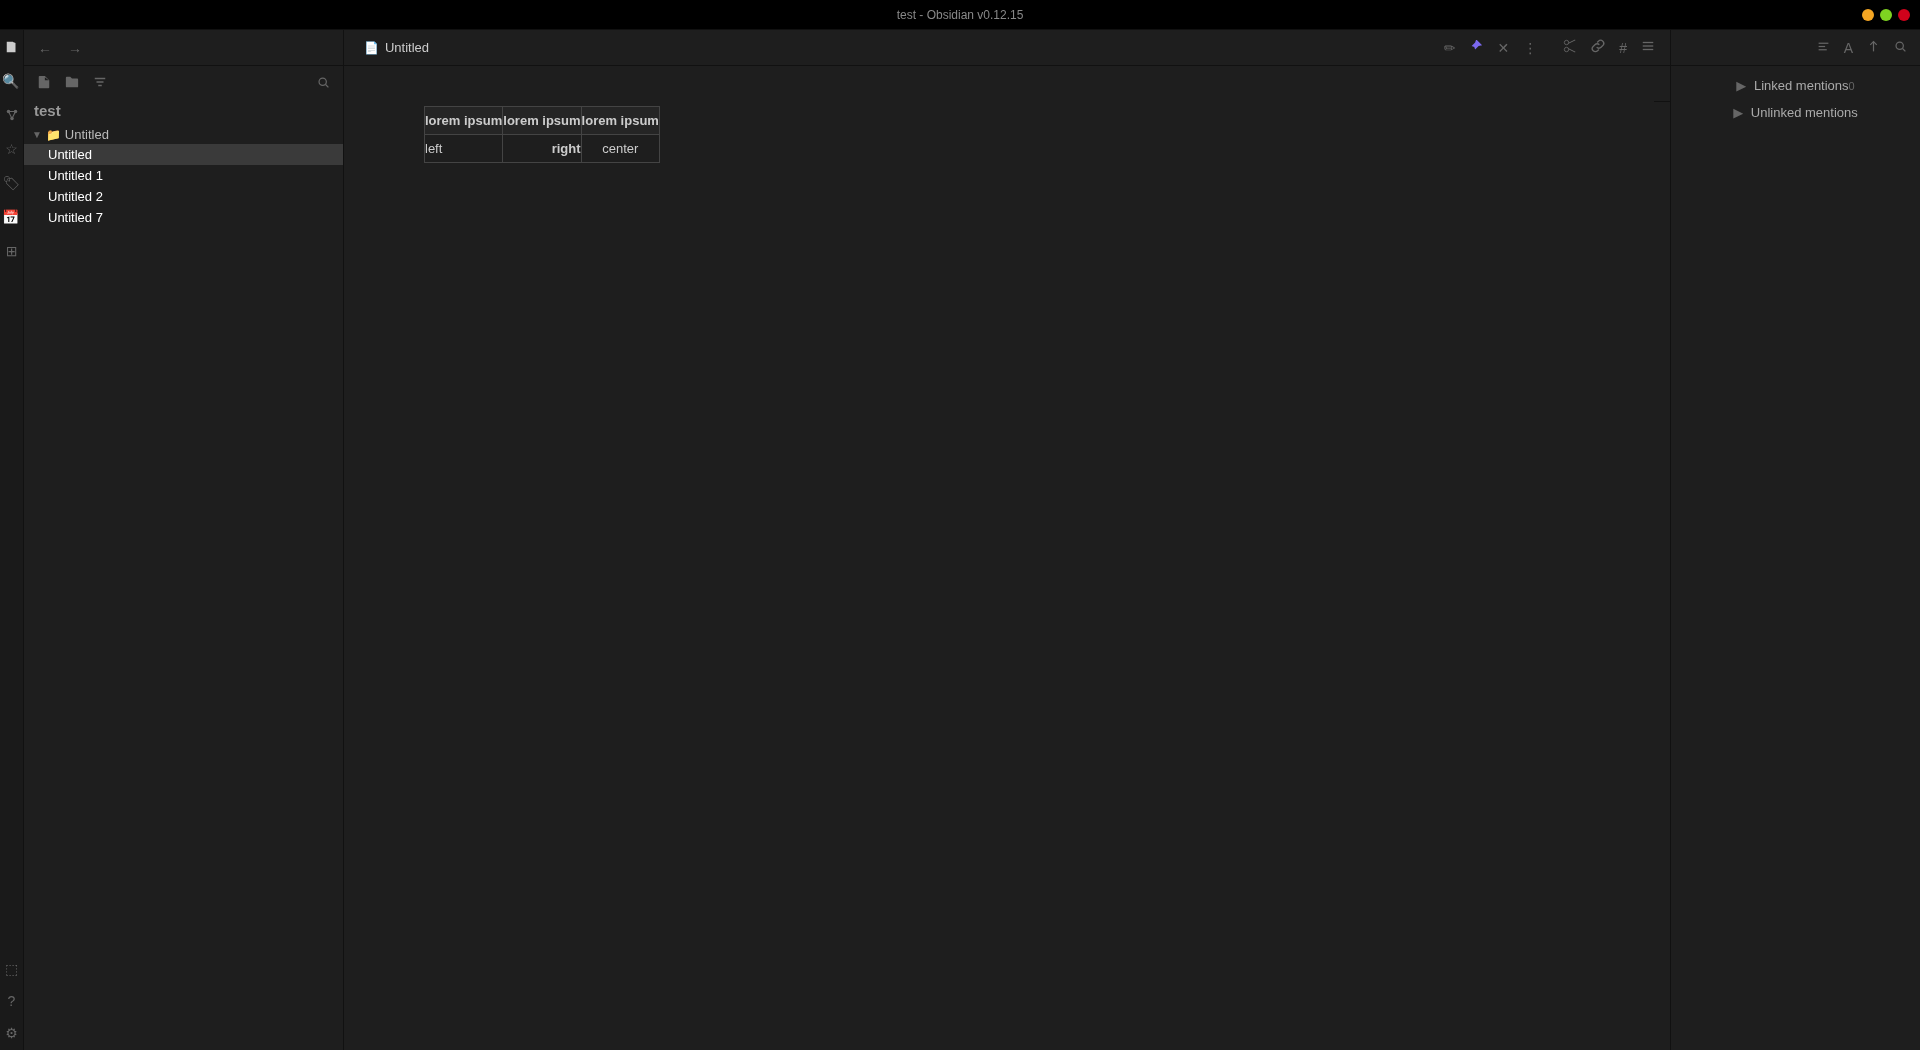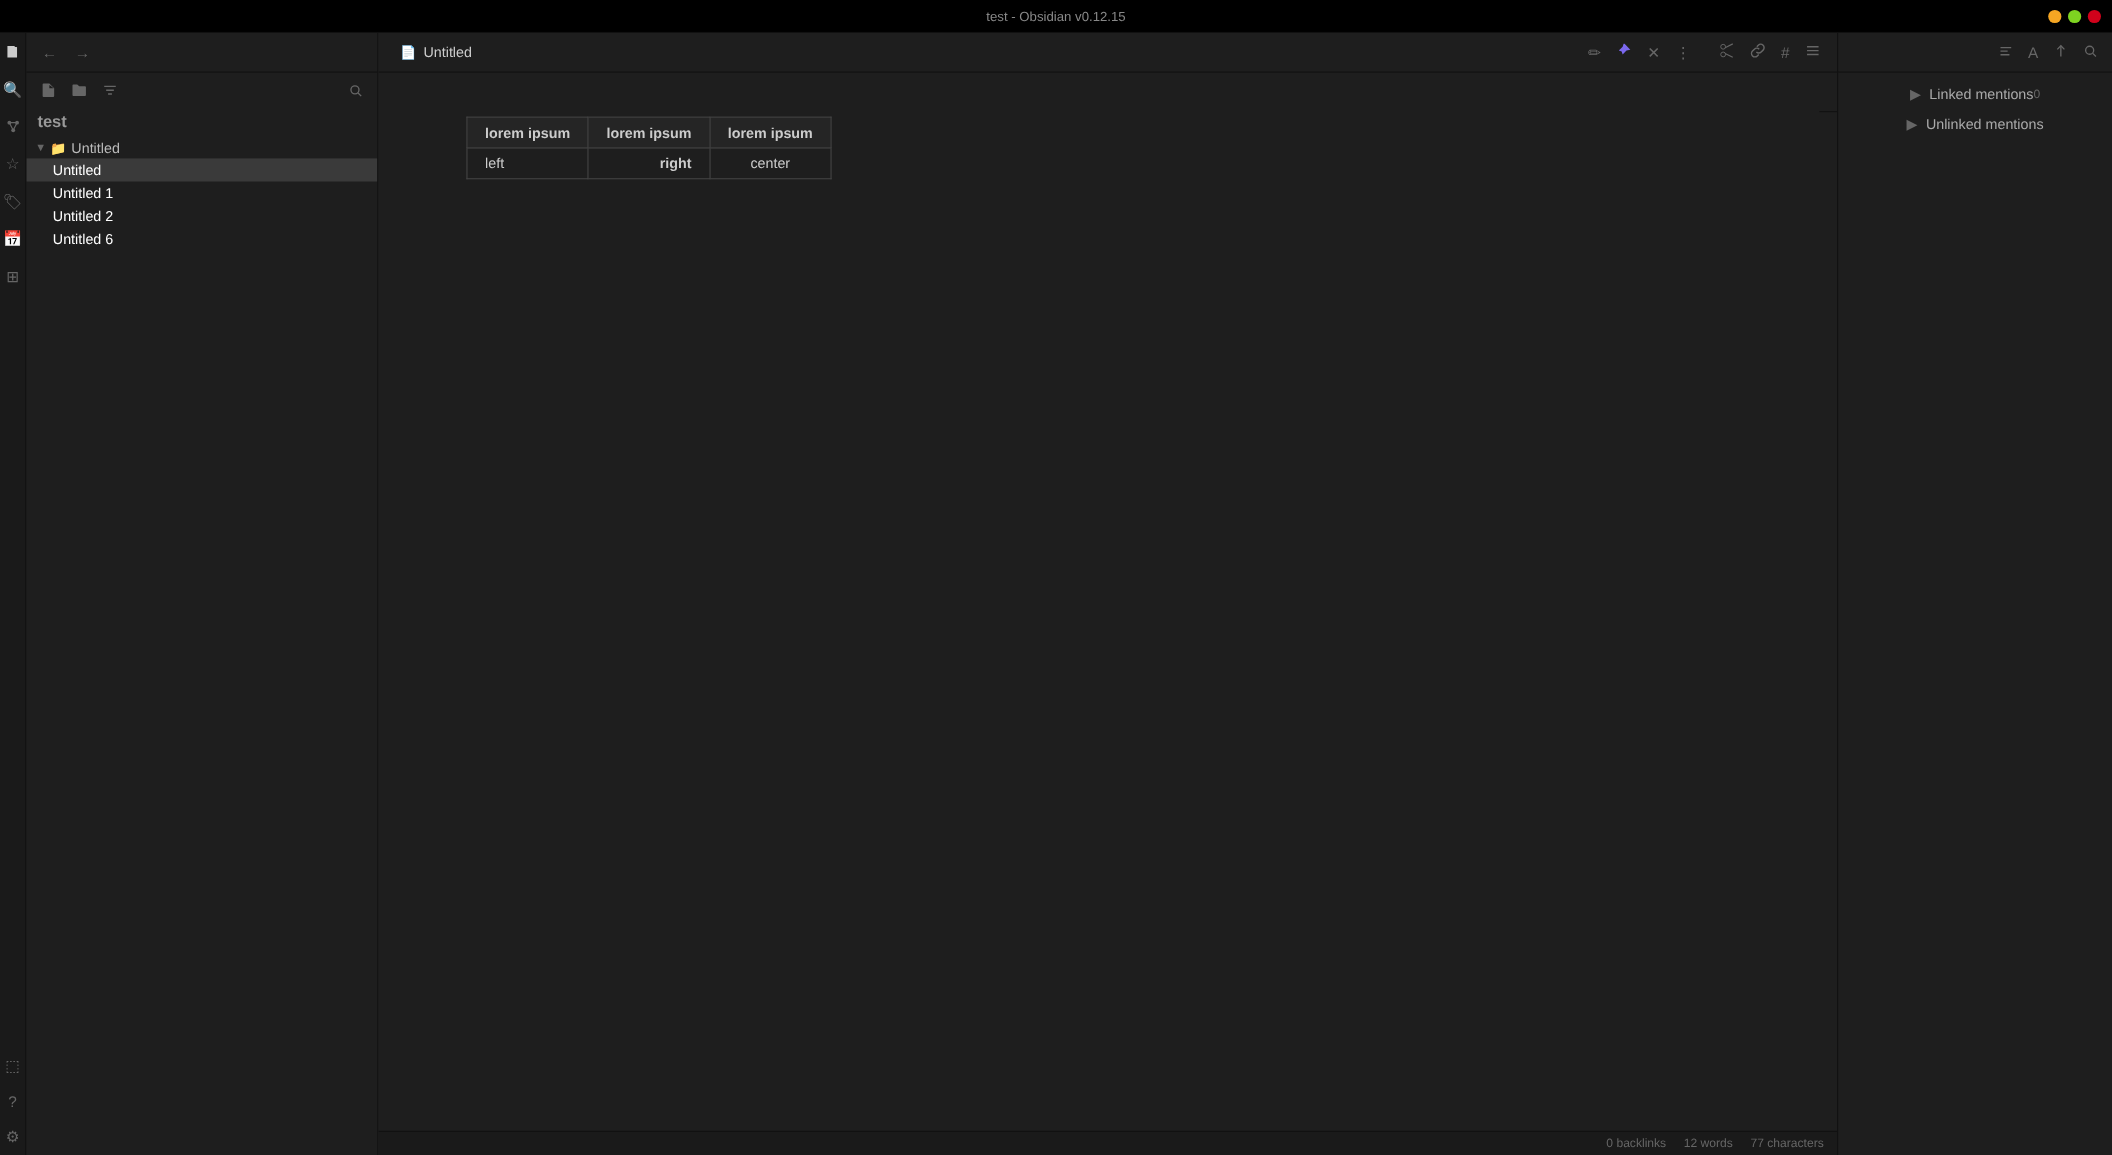--- a/index.html
+++ b/index.html
@@ -216,21 +216,21 @@
       flex: 1;
       overflow: auto;
       padding: 40px 80px;
     }
     .preview-table {
       border-collapse: collapse;
       border: 1px solid #444;
     }
     .preview-table th, .preview-table td {
       border: 1px solid #444;
-      padding: 6px 16px;
+      padding: 6px 0;
       font-size: 13px;
       color: #ccc;
     }
     .preview-table th {
       font-weight: 600;
       background: #252525;
     }
     .preview-table td:nth-child(1) { text-align: left; margin-left: 10px; }
     .preview-table td:nth-child(2) { text-align: right; font-weight: bold; }
     .preview-table td:nth-child(3) { text-align: center; }
@@ -374,21 +374,21 @@
       <div class="file-item active">
         <span>Untitled</span>
       </div>
       <div class="file-item">
         <span>Untitled 1</span>
       </div>
       <div class="file-item">
         <span>Untitled 2</span>
       </div>
       <div class="file-item">
-        <span>Untitled 6</span>
+        <span>Untitled 7</span>
       </div>
     </div>
   </div>
 
   <div class="editor-area">
 
     <div class="editor-toolbar">
       <div class="editor-tab">
         <span class="editor-tab-icon">📄</span>
         <span>Untitled</span>
@@ -444,25 +444,20 @@
         <tbody>
           <tr>
             <td>left</td>
             <td>right</td>
             <td>center</td>
           </tr>
         </tbody>
       </table>
     </div>
 
-    <div class="status-bar">
-      <span>0 backlinks</span>
-      <span>12 words</span>
-      <span>77 characters</span>
-    </div>
   </div>
 
   <div class="right-panel">
     <div class="right-toolbar">
       <div class="toolbar-btn">
         <svg width="13" height="13" viewBox="0 0 16 16" fill="currentColor">
             <line x1="2" y1="4" x2="14" y2="4" stroke="currentColor" stroke-width="1.5"></line>
             <line x1="2" y1="8" x2="10" y2="8" stroke="currentColor" stroke-width="1.5"></line>
             <line x1="2" y1="12" x2="12" y2="12" stroke="currentColor" stroke-width="1.5"></line>
           </svg>

